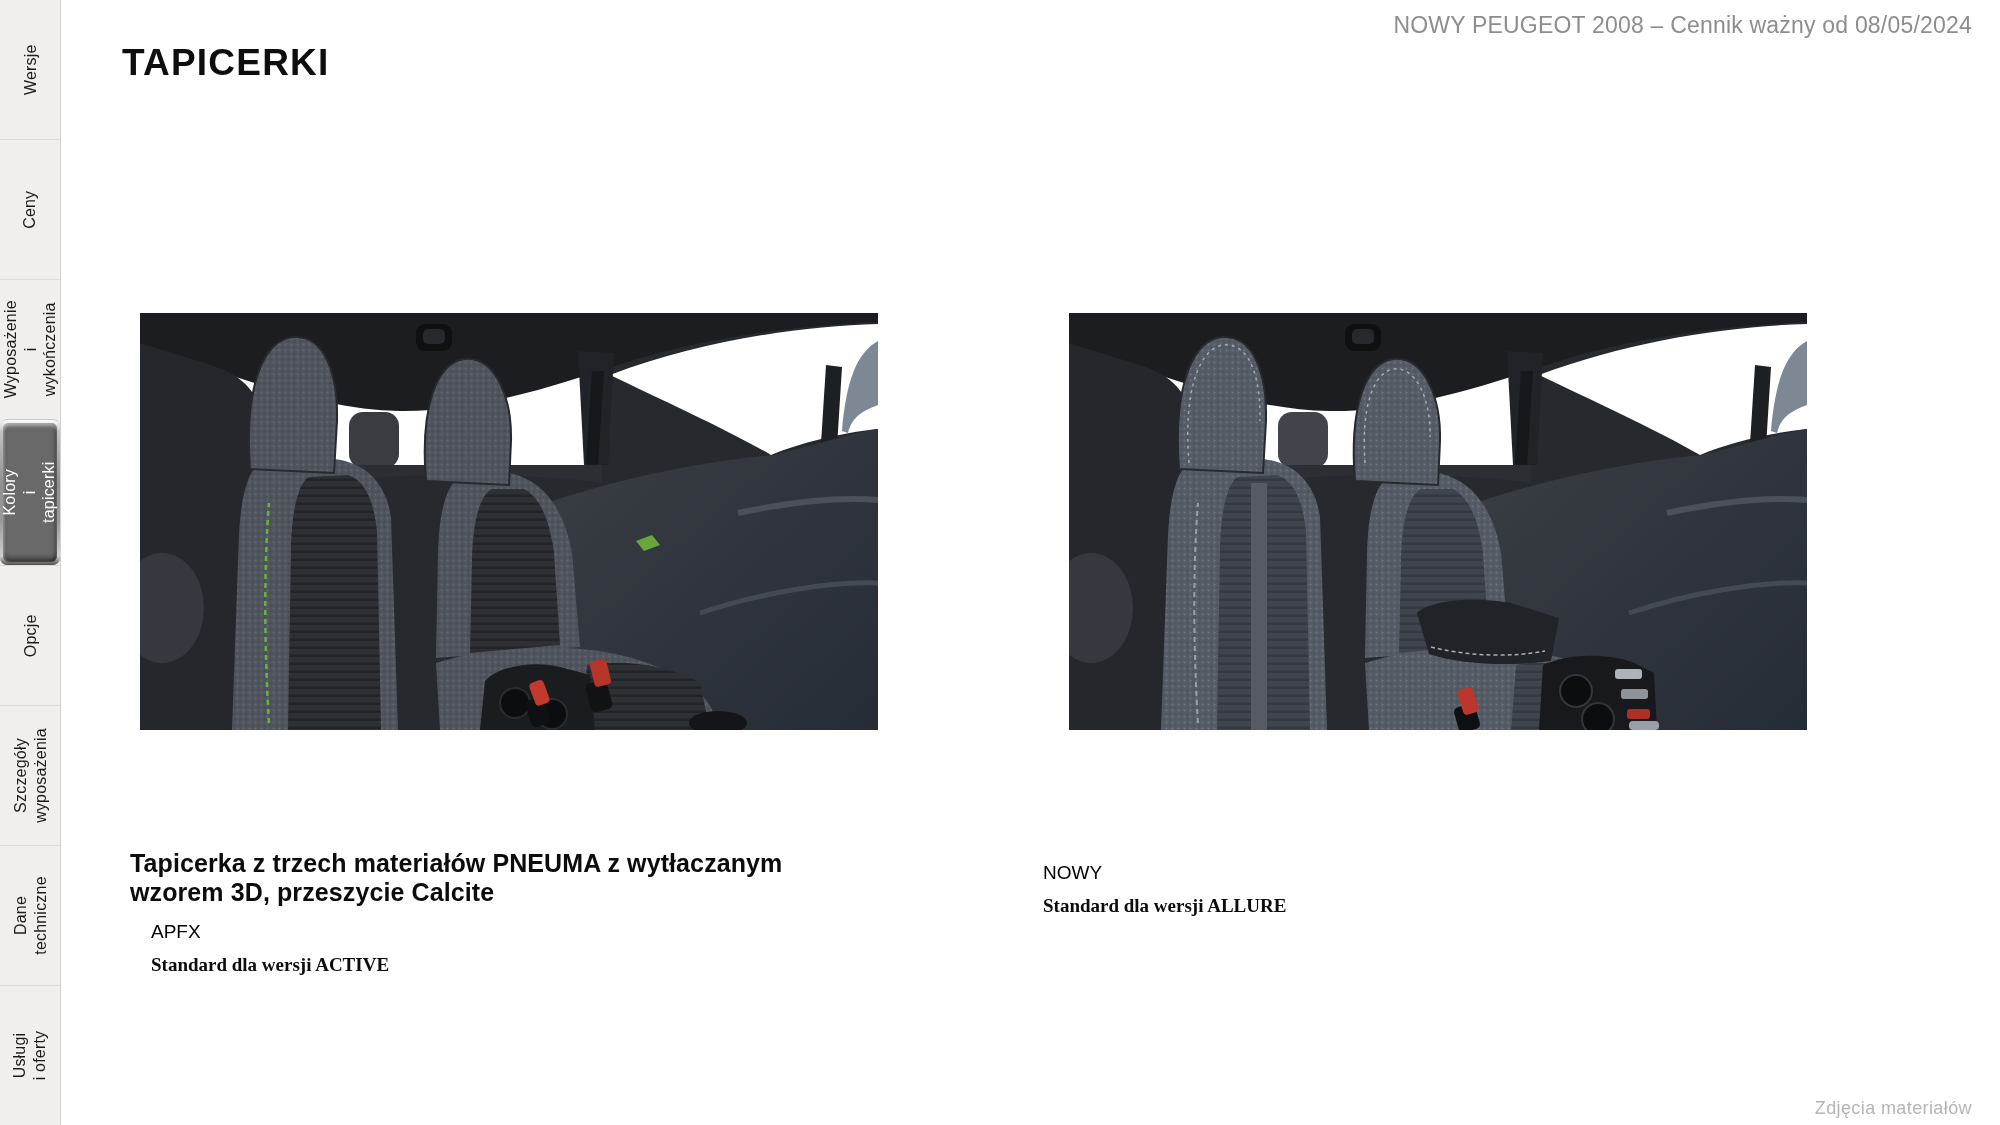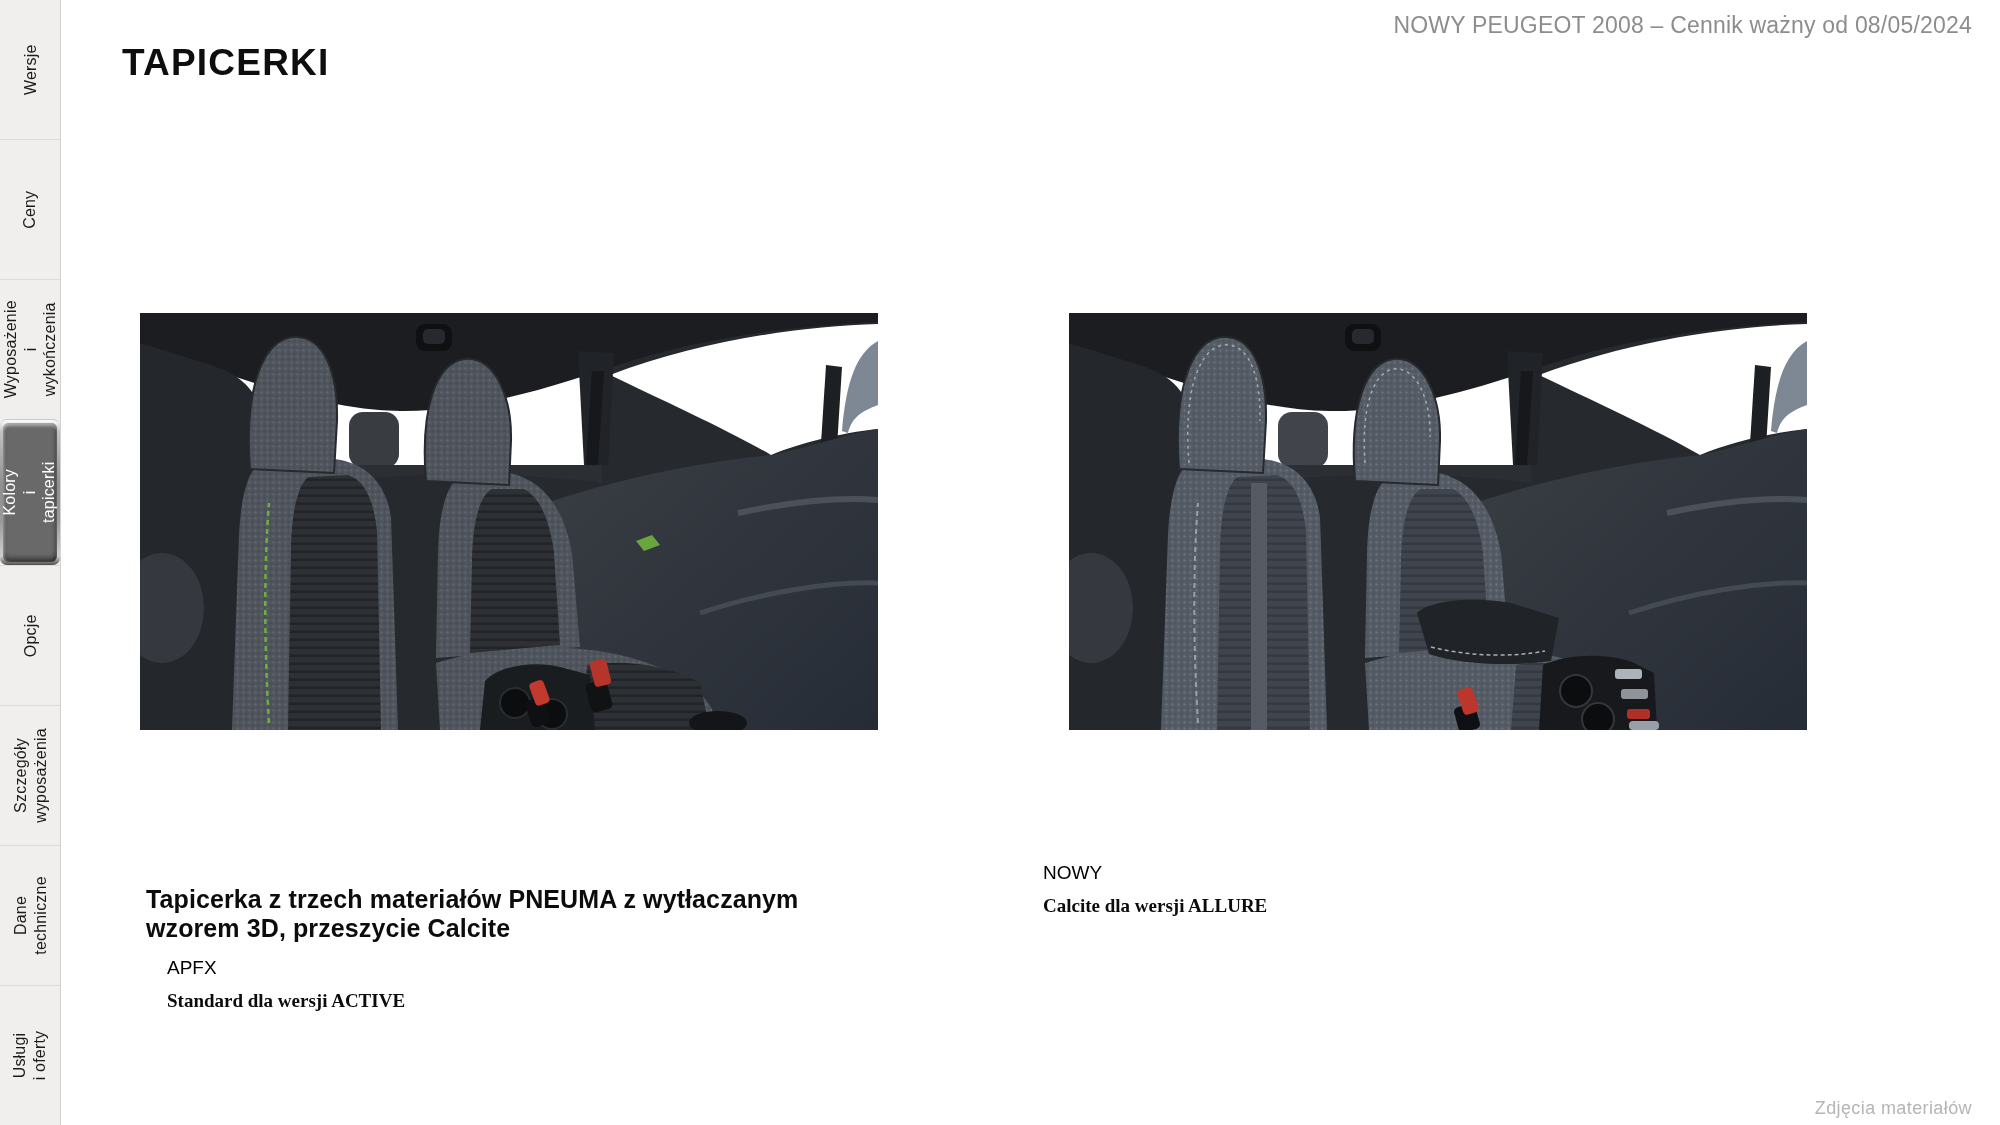--- a/index.html
+++ b/index.html
@@ -70,21 +70,21 @@
   }
 
   
   figure.photo { position: absolute; top: 313px; width: 738px; height: 417px; }
   figure.photo svg { display: block; }
   .photo-left  { left: 140px; }
   .photo-right { left: 1069px; }
 
   
   .caption { position: absolute; top: 849px; width: 810px; }
-  .caption-left  { left: 146px; margin-top: 36px; }
+  .caption-left  { left: 130px; }
   .caption-right { left: 1022px; }
   .caption h3 {
     font-size: 25px; font-weight: 700; line-height: 1.17;
     color: #0c0c0c; white-space: pre-line; letter-spacing: .1px;
   }
   .caption .code {
     margin: 13px 0 0 21px;
     font-size: 19px; color: #000000;
   }
   .caption .availability {
@@ -279,18 +279,18 @@
 
   <div class="caption caption-left">
     <h3>Tapicerka z trzech materiałów PNEUMA z wytłaczanym
 wzorem 3D, przeszycie Calcite</h3>
     <div class="code">APFX</div>
     <div class="availability">Standard dla wersji ACTIVE</div>
   </div>
 
   <div class="caption caption-right">
     <div class="code">NOWY</div>
-    <div class="availability">Calcite dla wersji ALLURE</div>
+    <div class="availability">Standard dla wersji ALLURE</div>
   </div>
 
   <div class="footer-note">Zdjęcia materiałów</div>
 
 </div>
 
 </body></html>

